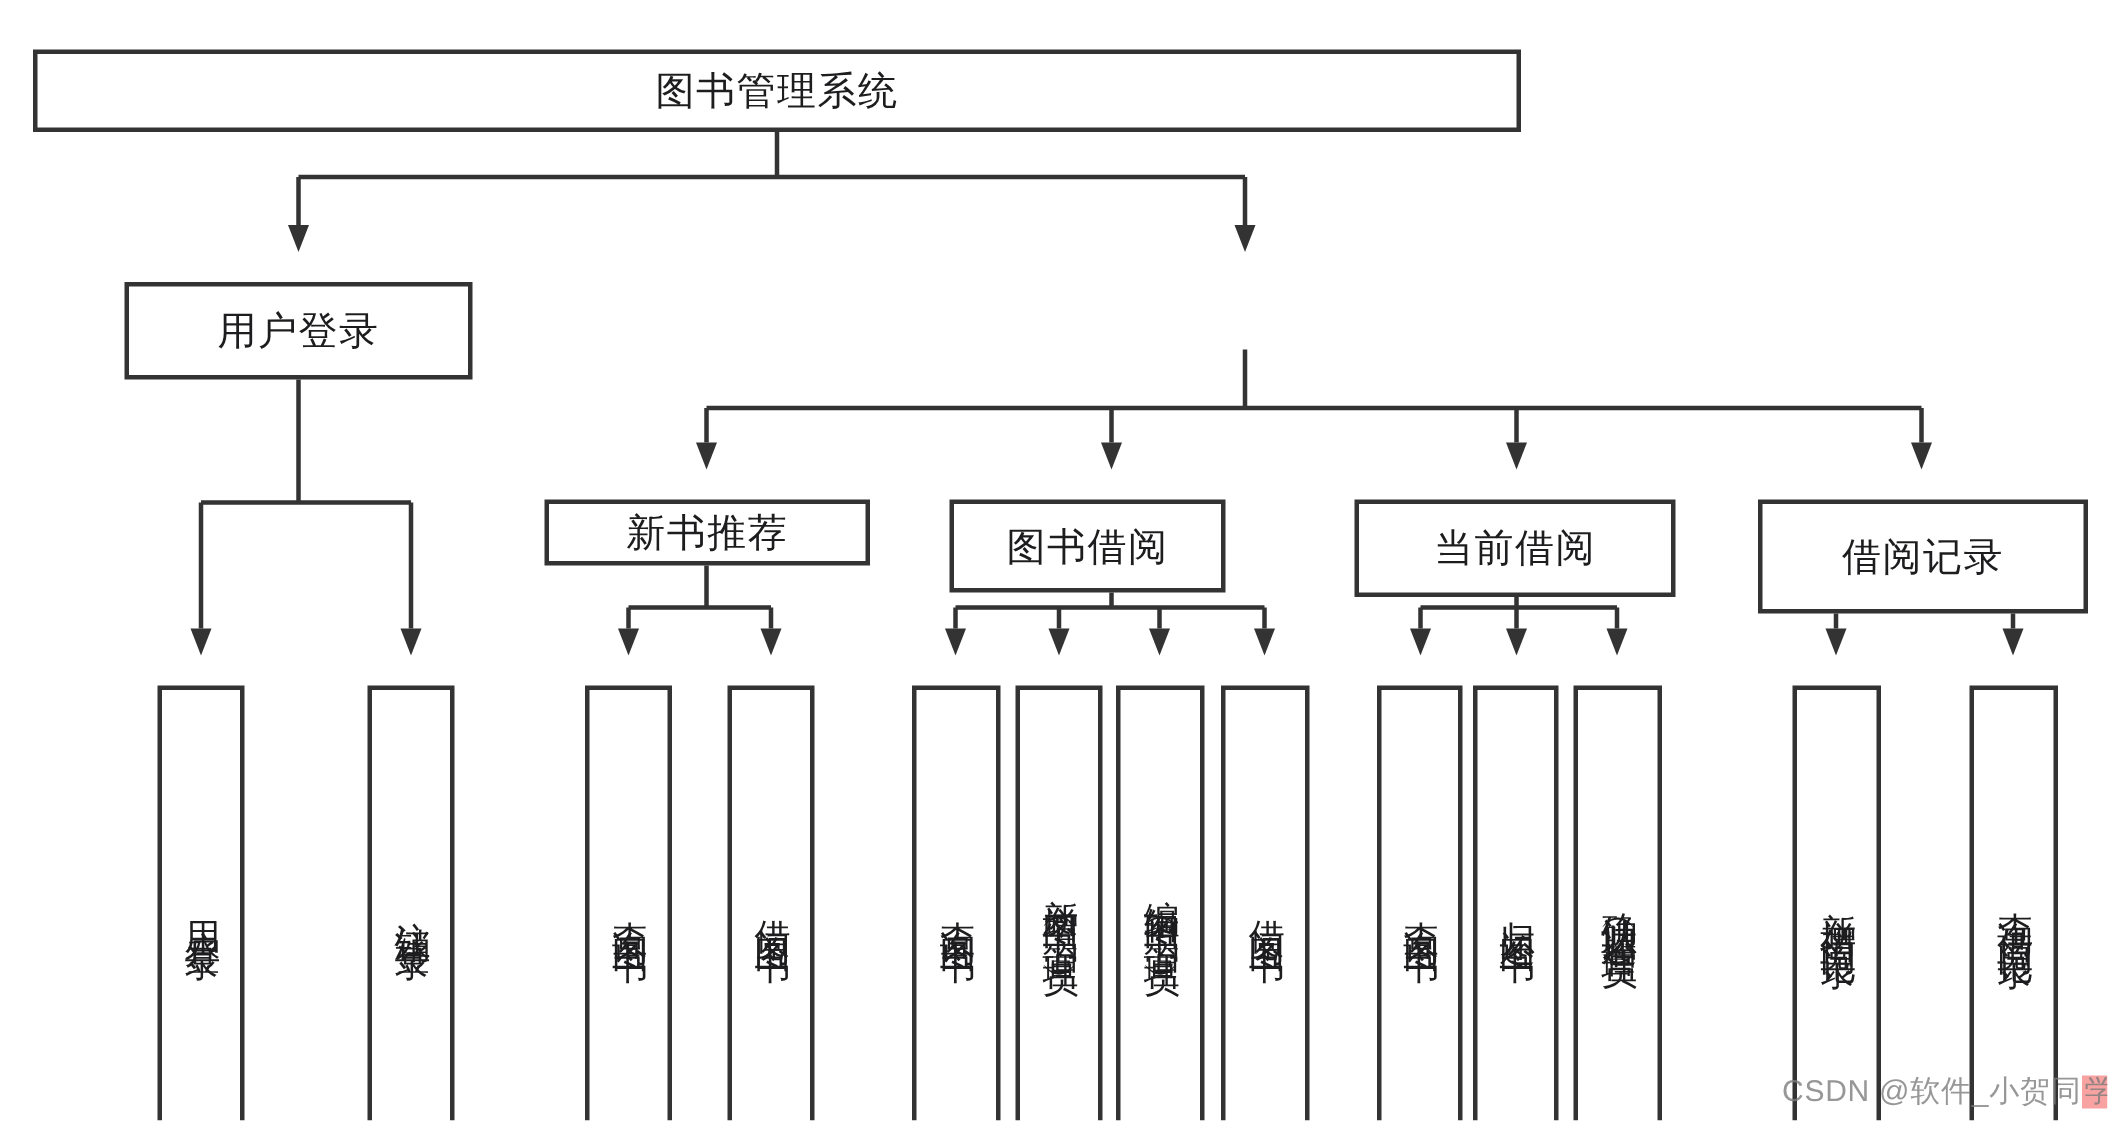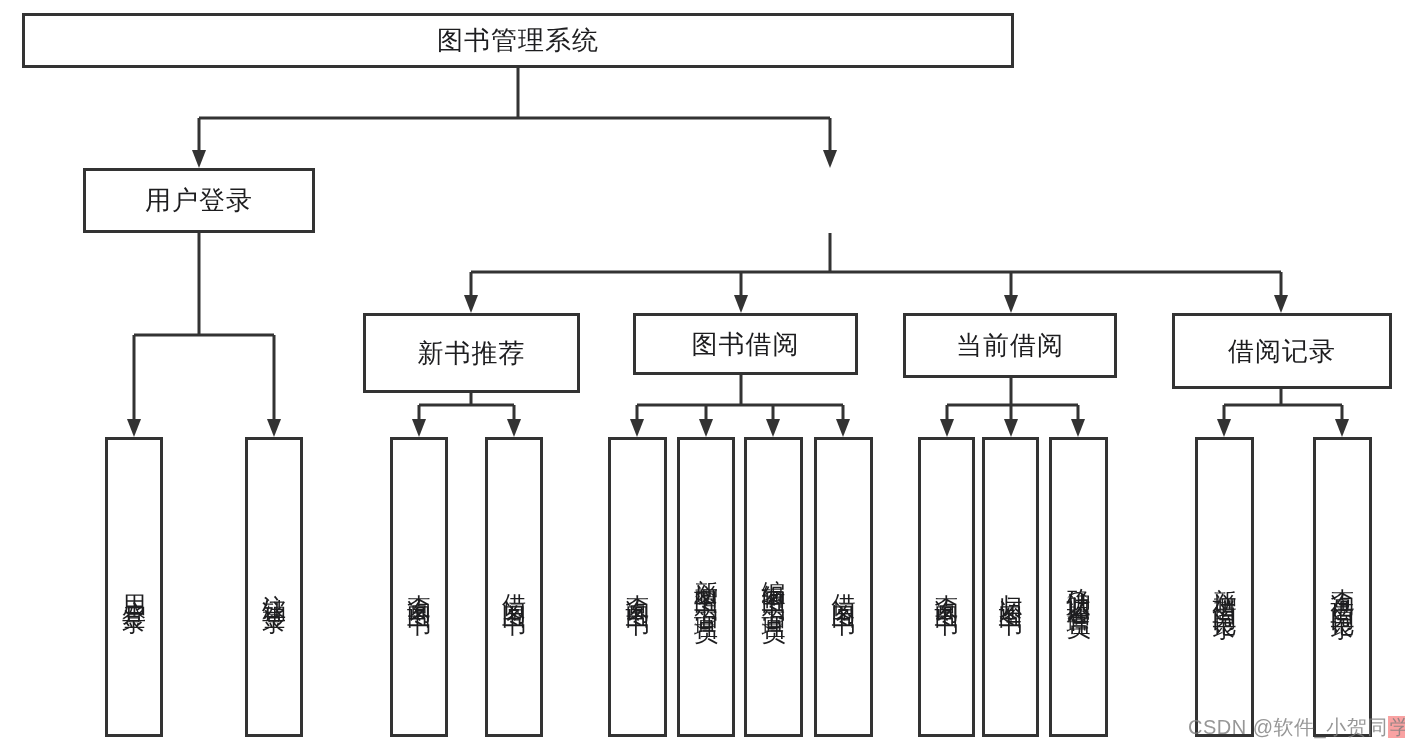--- a/index.html
+++ b/index.html
@@ -20,20 +20,21 @@
   }
   .node {
     position: absolute;
     box-sizing: border-box;
     border: 3px solid #333333;
     background: #ffffff;
     display: flex;
     align-items: center;
     justify-content: center;
     z-index: 2;
+    margin-top: 20px;
   }
   .node .hlabel {
     font-size: 26px;
     letter-spacing: 1px;
     white-space: nowrap;
   }
   .leaf .vlabel {
     writing-mode: vertical-rl;
     text-orientation: mixed;
     font-size: 24px;
@@ -103,24 +104,24 @@
   </svg>
 
   <div class="node" style="left:22px; top:13px; width:992px; height:55px;">
     <span class="hlabel">图书管理系统</span>
   </div>
 
   <div class="node" style="left:83px; top:168px; width:232px; height:65px;">
     <span class="hlabel">用户登录</span>
   </div>
 
-  <div class="node" style="left:363px; top:313px; width:217px; height:80px;">
+  <div class="node" style="left:363px; top:313px; width:217px; height:44px;">
     <span class="hlabel">新书推荐</span>
   </div>
-  <div class="node" style="left:633px; top:313px; width:225px; height:62px;">
+  <div class="node" style="left:633px; top:313px; width:184px; height:62px;">
     <span class="hlabel">图书借阅</span>
   </div>
   <div class="node" style="left:903px; top:313px; width:214px; height:65px;">
     <span class="hlabel">当前借阅</span>
   </div>
   <div class="node" style="left:1172px; top:313px; width:220px; height:76px;">
     <span class="hlabel">借阅记录</span>
   </div>
 
   <div class="node leaf" style="left:105px; top:437px; width:58px; height:300px;">

